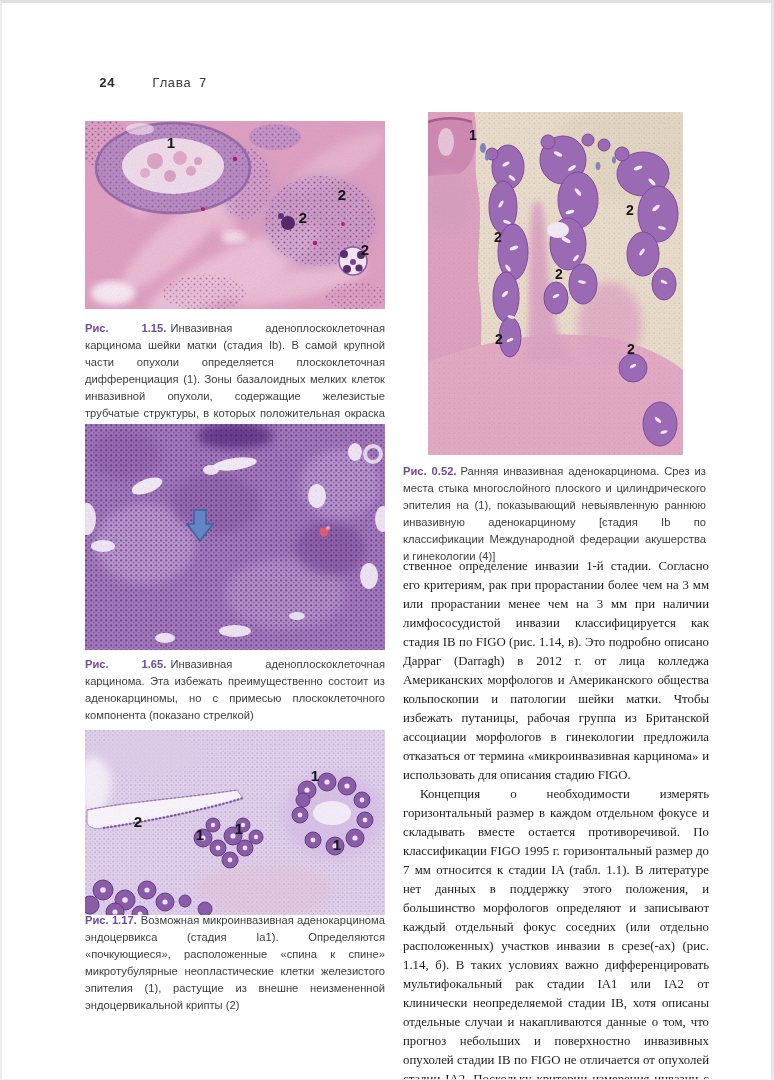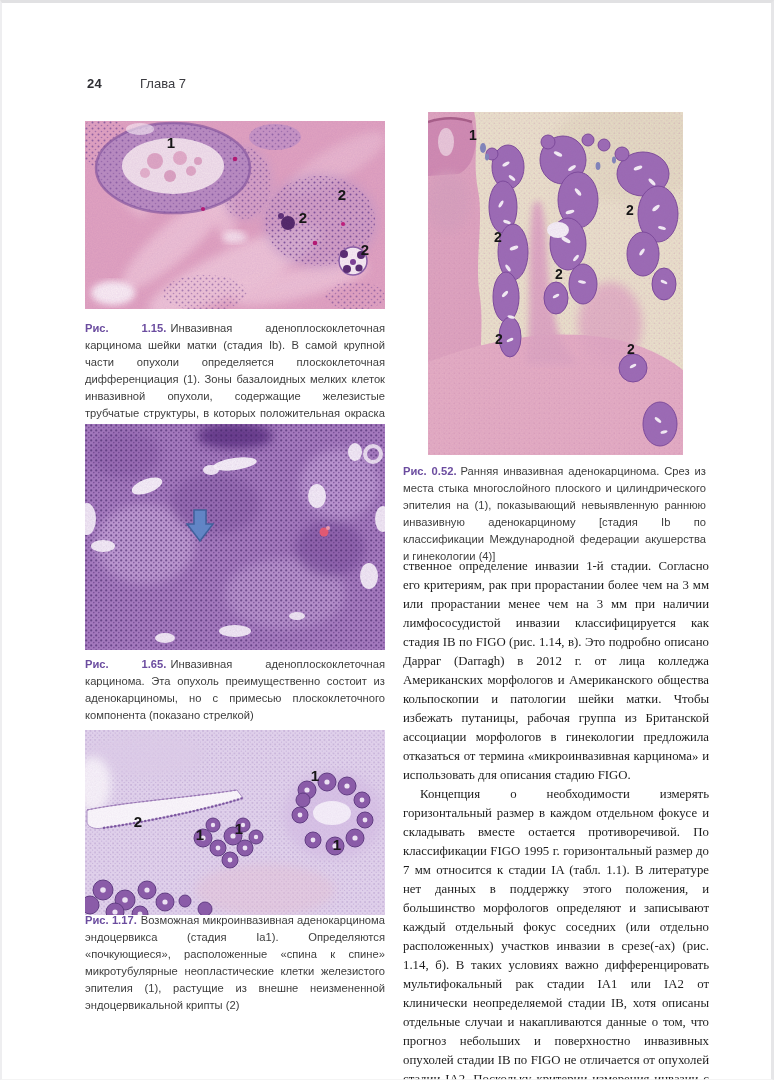--- a/index.html
+++ b/index.html
@@ -15,21 +15,21 @@
     background:#ffffff;
     font-family:"Liberation Sans",sans-serif;
     overflow:hidden;
   }
   .page::after{ 
     content:"";position:absolute;inset:0;pointer-events:none;
     border-top:3px solid #dcdcde;border-right:3px solid #e2e2e4;
     border-left:2px solid #ececee;border-bottom:1px solid #f2f2f3;
     opacity:.85;
   }
-  .runhead{position:absolute;top:76px;left:87px;font-size:13px;color:#2e2e33;}
+  .runhead{position:absolute;top:76px;left:99px;font-size:13px;color:#2e2e33;font-family:Liberation Mono, monospace;}
   .runhead .pnum{font-weight:bold;letter-spacing:.2px;}
   .runhead .chap{position:absolute;left:53px;top:0;font-weight:normal;color:#3b3b40;white-space:nowrap;}
 
   .fig{position:absolute;}
   .fig svg{display:block;}
   .anno{font-family:"Liberation Sans",sans-serif;font-weight:bold;font-size:15px;fill:#161616;}
   .anno14{font-size:14px;}
 
   .caption{
     position:absolute;
@@ -182,21 +182,21 @@
         <ellipse cx="298" cy="95" rx="8" ry="13" opacity=".9"></ellipse>
         <circle cx="288" cy="30" r="8" fill="none" stroke="#fcfafd" stroke-width="4" opacity=".8"></circle>
       </g>
       <circle cx="239" cy="108" r="4.5" fill="#e8596f"></circle>
       <circle cx="243" cy="104" r="2" fill="#f2a0ae"></circle>
       <path d="M109,86 h12 v14 h7 l-13,17 l-13,-17 h7 z" fill="#5d89c8" stroke="#39619b" stroke-width="1.5"></path>
       <rect width="300" height="226" filter="url(#grainF)" opacity=".18"></rect>
     </svg>
   </figure>
   <figcaption class="caption" style="left:85px;top:656px;width:300px;">
-    <span class="figlab">Рис. 1.65.</span><span>Инвазивная аденоплоскоклеточная карцинома. Эта опухоль преимущественно состоит из аденокарциномы, но с примесью плоскоклеточного компонента (показано стрелкой)</span>
+    <span class="figlab">Рис. 1.65.</span><span>Инвазивная аденоплоскоклеточная карцинома. Эта избежать преимущественно состоит из аденокарциномы, но с примесью плоскоклеточного компонента (показано стрелкой)</span>
   </figcaption>
 
   <figure class="fig" style="left:85px;top:730px;">
     <svg width="300" height="185" viewBox="0 0 300 185">
       <rect width="300" height="185" fill="#e3d6ee"></rect>
       <rect width="300" height="185" fill="url(#dotsF)" opacity=".55"></rect>
       <g filter="url(#blur5)">
         <ellipse cx="180" cy="160" rx="70" ry="26" fill="#e7c6d8" opacity=".5"></ellipse>
         <ellipse cx="248" cy="85" rx="50" ry="44" fill="#d7c2e6" opacity=".8"></ellipse>
         <ellipse cx="60" cy="25" rx="60" ry="22" fill="#ded0ea" opacity=".8"></ellipse>

